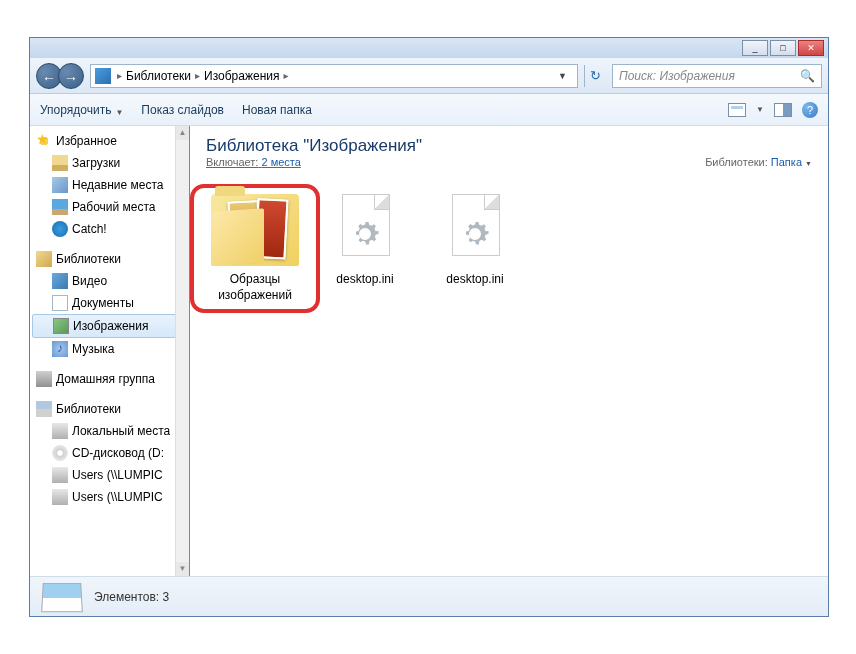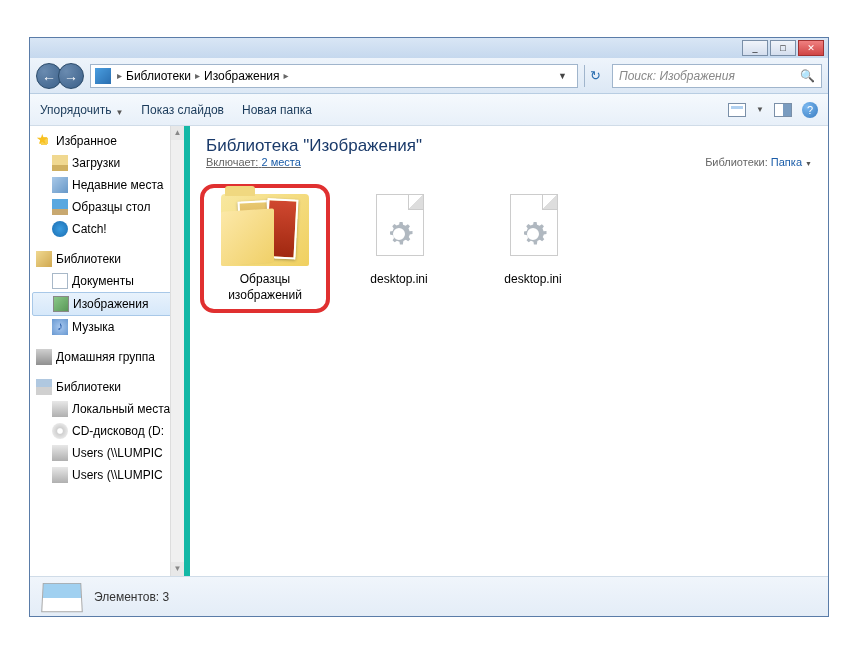--- a/index.html
+++ b/index.html
@@ -29,21 +29,21 @@
 .tb-item { cursor: pointer; display: flex; align-items: flex-end; gap: 4px; }
 .tb-drop { font-size: 8px; color: #555; }
 .tb-right { margin-left: auto; display: flex; gap: 10px; align-items: center; }
 .tb-icon { width: 18px; height: 14px; border: 1px solid #7a8fa8; background: #fff; position: relative; cursor: pointer; }
 .tb-icon.view::before { content: ''; position: absolute; inset: 2px; background: linear-gradient(to bottom, #b0d0f0 40%, #fff 40%); }
 .tb-icon.preview { background: linear-gradient(to right, #fff 50%, #7a9cc0 50%); }
 .tb-help { width: 16px; height: 16px; border-radius: 50%; background: radial-gradient(circle at 30% 30%, #7ab8f0, #3a7cc0); color: #fff; font-size: 11px; display: flex; align-items: center; justify-content: center; cursor: pointer; }
 
 .content { display: flex; height: calc(100% - 20px - 36px - 32px - 40px); }
 
-.sidebar { width: 160px; background: #fff; overflow: hidden; position: relative; font-size: 12px; border-right: 6px solid #14b8a6; }
+.sidebar { width: 160px; background: #fff; overflow: hidden; position: relative; font-size: 12px; border-right: 1px solid #14b8a6; }
 .sb-scroll { position: absolute; right: 0; top: 0; bottom: 0; width: 14px; background: #f0f0f0; border-left: 1px solid #ddd; }
 .sb-scroll::before { content: '▲'; position: absolute; top: 0; left: 0; right: 0; text-align: center; font-size: 8px; color: #888; height: 14px; line-height: 14px; background: #e8e8e8; }
 .sb-scroll::after { content: '▼'; position: absolute; bottom: 0; left: 0; right: 0; text-align: center; font-size: 8px; color: #888; height: 14px; line-height: 14px; background: #e8e8e8; }
 .sb-section { padding: 4px 0; }
 .sb-group { display: flex; align-items: center; gap: 4px; padding: 3px 6px; cursor: pointer; white-space: nowrap; overflow: hidden; }
 .sb-item { display: flex; align-items: center; gap: 4px; padding: 3px 6px 3px 22px; cursor: pointer; white-space: nowrap; overflow: hidden; }
 .sb-item.selected { background: linear-gradient(to bottom, #e8f2fc, #d6e8fa); border: 1px solid #a8c8e8; border-radius: 2px; margin: 0 2px; padding-left: 20px; }
 .ico { width: 16px; height: 16px; display: inline-block; flex-shrink: 0; }
 .ico-star { background: radial-gradient(circle, #f8d050 40%, transparent 40%); position: relative; }
 .ico-star::before { content: '★'; color: #f8c020; font-size: 14px; position: absolute; top: -2px; left: 0; }
@@ -65,21 +65,21 @@
 
 .main { flex: 1; display: flex; flex-direction: column; background: #fff; }
 .header { padding: 10px 16px 6px; display: flex; align-items: flex-end; justify-content: space-between; }
 .header h2 { font-size: 17px; font-weight: normal; color: #1a3a6a; }
 .header-sub { font-size: 11px; color: #666; text-decoration: underline; }
 .header-sub a { color: #1a5ca8; text-decoration: none; }
 .arrange { font-size: 11px; color: #666; }
 .arrange a { color: #1a5ca8; text-decoration: none; }
 .arrange .tb-drop { font-size: 7px; }
 
-.items { display: flex; padding: 20px 10px; gap: 24px; align-items: flex-start; margin-left: 10px; }
+.items { display: flex; padding: 20px 10px; align-items: flex-start; }
 .item { width: 110px; display: flex; flex-direction: column; align-items: center; text-align: center; font-size: 12px; cursor: pointer; position: relative; }
 .item-label { margin-top: 6px; line-height: 1.3; }
 
 .highlight { position: absolute; left: -10px; top: -10px; right: -10px; bottom: -10px; border: 4px solid #e03030; border-radius: 14px; pointer-events: none; }
 
 .folder-icon { width: 88px; height: 72px; position: relative; }
 .folder-back { position: absolute; inset: 0; background: linear-gradient(135deg, #f8e8a0, #f0d060); border-radius: 4px 4px 2px 2px; }
 .folder-back::before { content: ''; position: absolute; top: -8px; left: 4px; width: 30px; height: 10px; background: #f0d880; border-radius: 3px 3px 0 0; }
 .folder-thumbs { position: absolute; top: 6px; left: 18px; right: 6px; bottom: 6px; display: flex; gap: 2px; transform: rotate(-3deg); }
 .thumb { flex: 1; border: 2px solid #fff; box-shadow: 0 1px 3px rgba(0,0,0,.3); }
@@ -157,32 +157,36 @@
         <div class="sb-item">
             <span class="ico ico-dl"></span>
             <span>Загрузки</span>
           </div>
         <div class="sb-item">
             <span class="ico ico-recent"></span>
             <span>Недавние места</span>
           </div>
         <div class="sb-item">
             <span class="ico ico-desktop"></span>
-            <span>Образцы стол</span>
+            <span>Рабочий места</span>
           </div>
         <div class="sb-item">
             <span class="ico ico-catch"></span>
             <span>Catch!</span>
           </div>
       </div>
 
       <div class="sb-section">
         <div class="sb-group">
             <span class="ico ico-lib"></span>
             <span>Библиотеки</span>
+          </div>
+        <div class="sb-item">
+            <span class="ico ico-video"></span>
+            <span>Видео</span>
           </div>
         <div class="sb-item">
             <span class="ico ico-doc"></span>
             <span>Документы</span>
           </div>
         <div class="sb-item selected">
             <span class="ico ico-img"></span>
             <span>Изображения</span>
           </div>
         <div class="sb-item">

